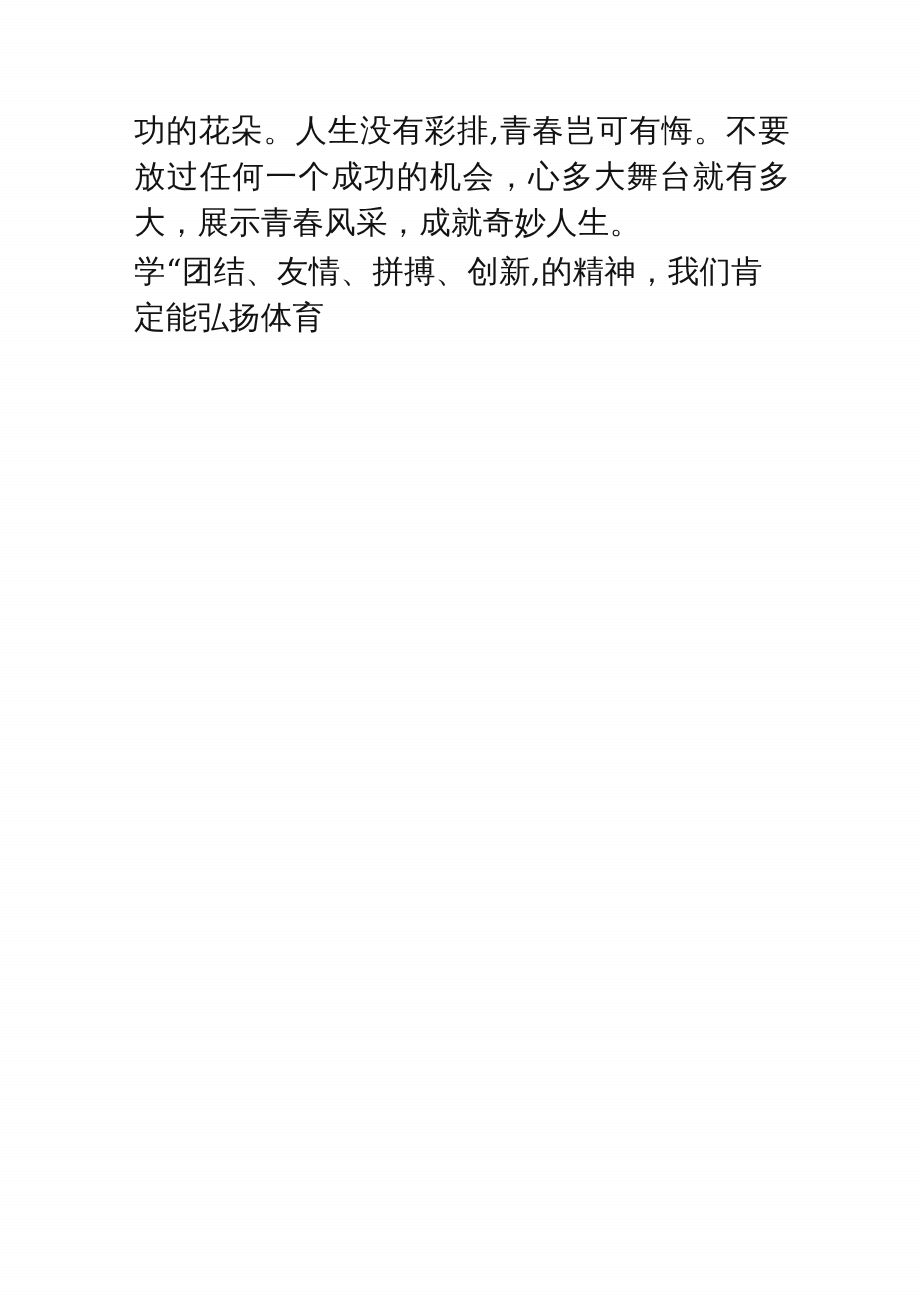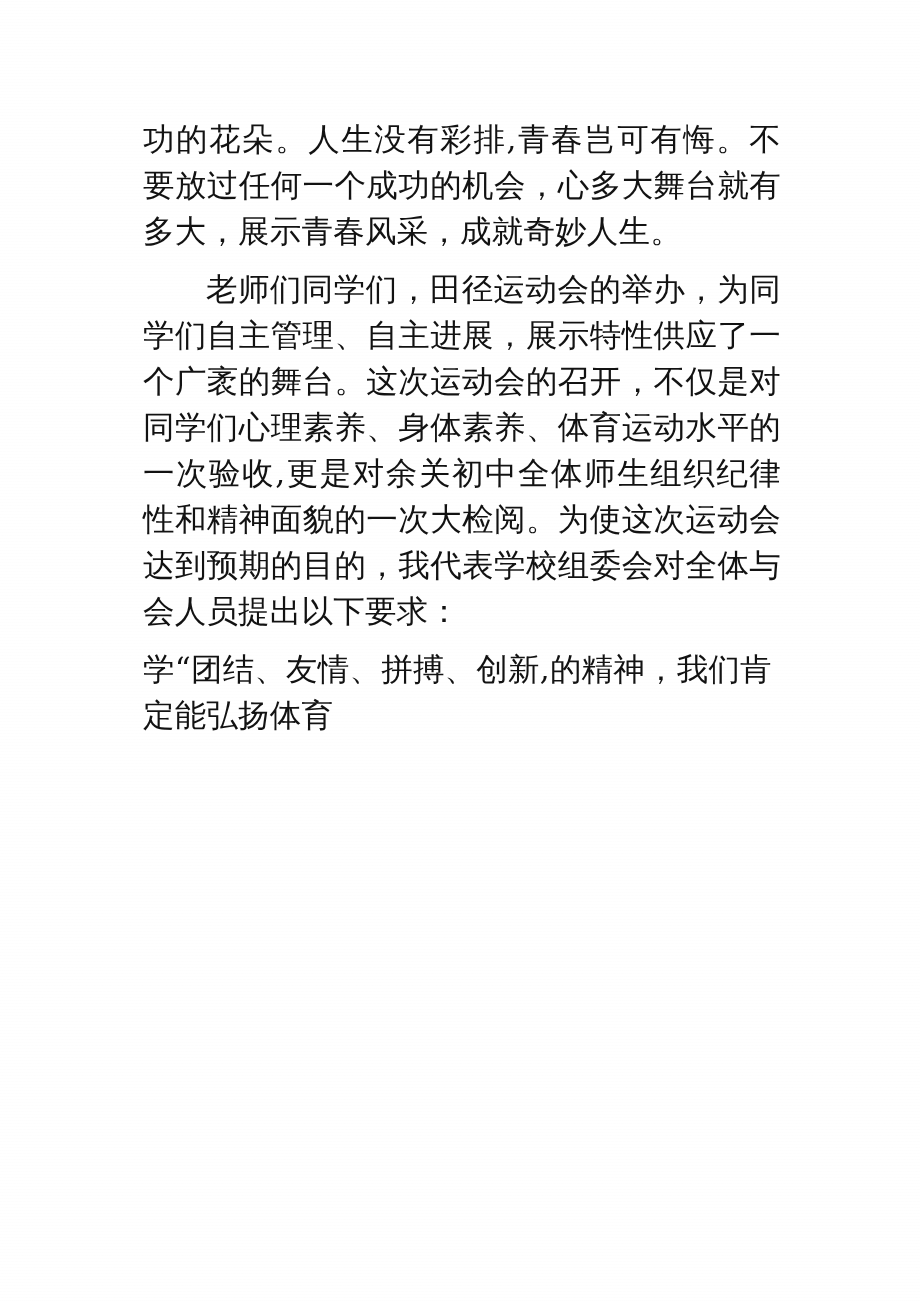--- a/index.html
+++ b/index.html
@@ -24,21 +24,21 @@
 
   
   #text-column {
     position: absolute;
     left: 131px;
     top: 104px;
     width: 662px;
   }
 
   .para {
-    margin: 12px;
+    margin: 3px;
     padding: 0;
     font-size: 31.5px;
     line-height: 46px;
     color: #121212;
     text-align: justify;
     text-justify: inter-ideograph;
     letter-spacing: 0.2px;
     font-weight: 400;
     
     -webkit-font-smoothing: antialiased;
@@ -68,21 +68,20 @@
 </style>
 </head>
 <body>
 
 <div id="page">
 
   <div id="text-column">
 
     <p class="para">功的花朵。人生没有彩排,青春岂可有悔。不要放过任何一个成功的机会，心多大舞台就有多大，展示青春风采，成就奇妙人生。</p>
 
-    <p class="para indent">老师们同学们，田径运动会的举办，为同学们自主管理、自主进展，展示特性供应了一个广袤的舞台。这次运动会的召开，不仅是对同学们心理素养、身体素养、体育运动水平的一次验收,更是对余关初中全体师生组织纪律性和精神面貌的一次大检阅。为使这次运动会达到预期的目的，我代表学校组委会对全体与会人员提出以下要求：</p>
 
 
 
     <p class="para truncated">
       <span class="line-2">学“团结、友情、拼搏、创新,的精神，我们肯定能弘扬体育</span>
     </p>
 
   </div>
 
   <div id="scan-grain"></div>

